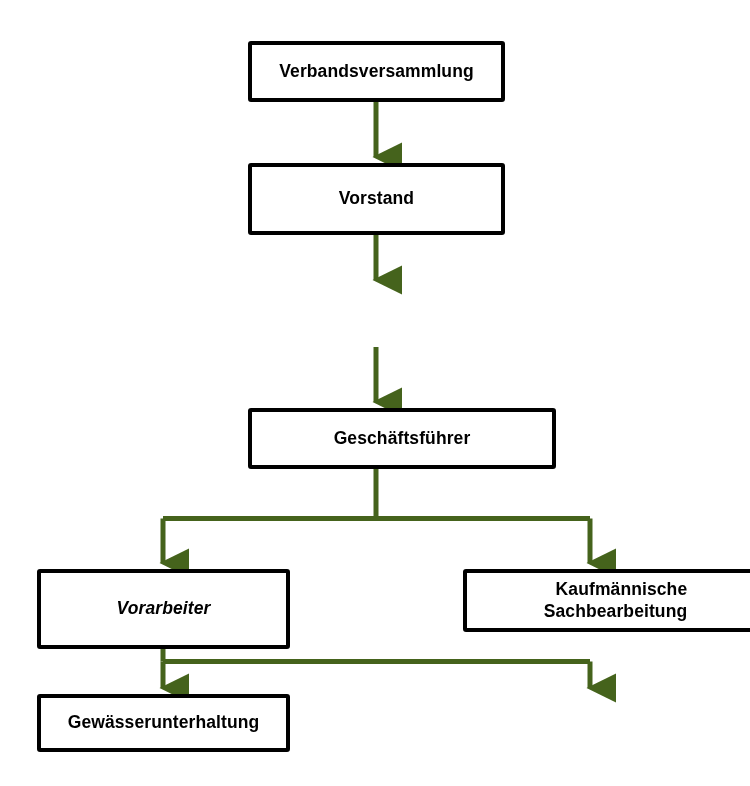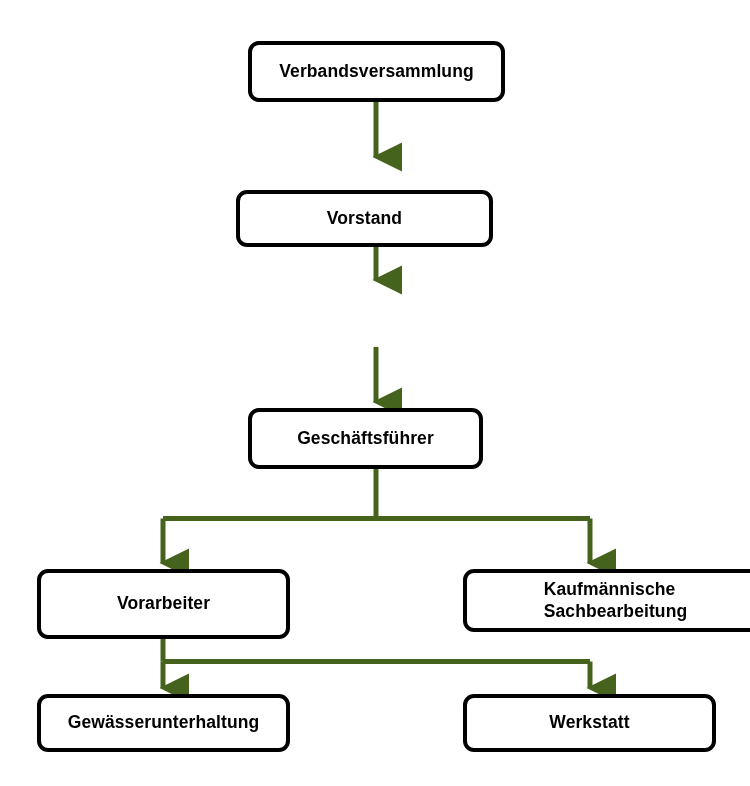--- a/index.html
+++ b/index.html
@@ -23,25 +23,25 @@
     left: 0;
     top: 0;
     width: 750px;
     height: 786px;
   }
   .node-box {
     position: absolute;
     box-sizing: border-box;
     background: #ffffff;
     border: 4px solid #000000;
-    border-radius: 11px;
+    border-radius: 3px;
     display: flex;
     align-items: center;
     justify-content: center;
-    text-align: left;
+    text-align: right;
   }
   .node-label {
     font-family: "Liberation Sans", sans-serif;
     font-weight: bold;
     font-size: 17.5px;
     line-height: 1.25;
     color: #000000;
     letter-spacing: 0.1px;
     white-space: pre-line;
     padding: 0 8px;
@@ -82,39 +82,36 @@
       <line x1="163" y1="661.5" x2="163" y2="688" marker-end="url(#arrowhead)"></line>
 
       <line x1="590" y1="661.5" x2="590" y2="688" marker-end="url(#arrowhead)"></line>
     </g>
   </svg>
 
   <div class="node-box" style="left:248px; top:41px; width:257px; height:61px;">
     <span class="node-label">Verbandsversammlung</span>
   </div>
 
-  <div class="node-box" style="left:236px; top:163px; width:257px; height:57px;margin-top:27px;">
+  <div class="node-box" style="left:248px; top:163px; width:257px; height:72px;">
     <span class="node-label">Vorstand</span>
   </div>
 
 
-  <div class="node-box" style="left:248px; top:408px; width:235px; height:61px;">
+  <div class="node-box" style="left:248px; top:408px; width:308px; height:61px;">
     <span class="node-label">Geschäftsführer</span>
   </div>
 
-  <div class="node-box" style="left:37px; top:569px; width:253px; height:70px;">
+  <div class="node-box" style="left:37px; top:569px; width:253px; height:80px;font-style:italic;">
     <span class="node-label">Vorarbeiter</span>
   </div>
 
   <div class="node-box" style="left:463px; top:569px; width:305px; height:63px;">
     <span class="node-label">Kaufmännische
 Sachbearbeitung</span>
   </div>
 
   <div class="node-box" style="left:37px; top:694px; width:253px; height:58px;">
     <span class="node-label">Gewässerunterhaltung</span>
   </div>
 
-  <div class="node-box" style="left:463px; top:694px; width:253px; height:58px;">
-    <span class="node-label">Werkstatt</span>
-  </div>
 
 </div>
 
 </body></html>

